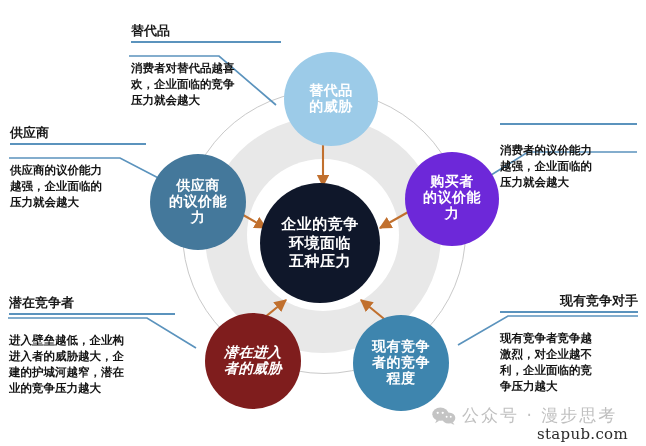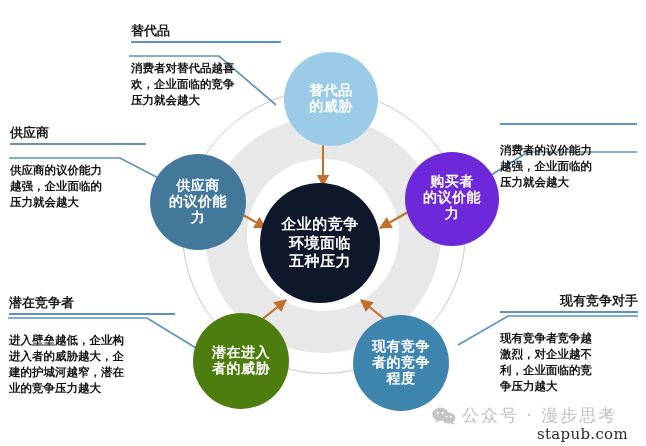--- a/index.html
+++ b/index.html
@@ -135,21 +135,21 @@
   </div>
 
   <div class="node node-sat" id="node-buyers" style="left: 405px; top: 152px; width: 94px; height: 94px; background: #6d28d9; font-family: Liberation Mono, monospace;">
     <span>
         <div>购买者</div>
         <div>的议价能</div>
         <div>力</div>
       </span>
   </div>
 
-  <div class="node node-sat" id="node-entrants" style="left: 193px; top: 313px; width: 96px; height: 96px; background: #4d7c0f;">
+  <div class="node node-sat" id="node-entrants" style="left: 205px; top: 313px; width: 96px; height: 96px; background: #7f1d1d; font-style: italic;">
     <span>
         <div>潜在进入</div>
         <div>者的威胁</div>
       </span>
   </div>
 
   <div class="node node-sat" id="node-rivalry" style="left: 353px; top: 315px; width: 96px; height: 96px; background: rgb(62, 133, 174);">
     <span>
         <div>现有竞争</div>
         <div>者的竞争</div>

